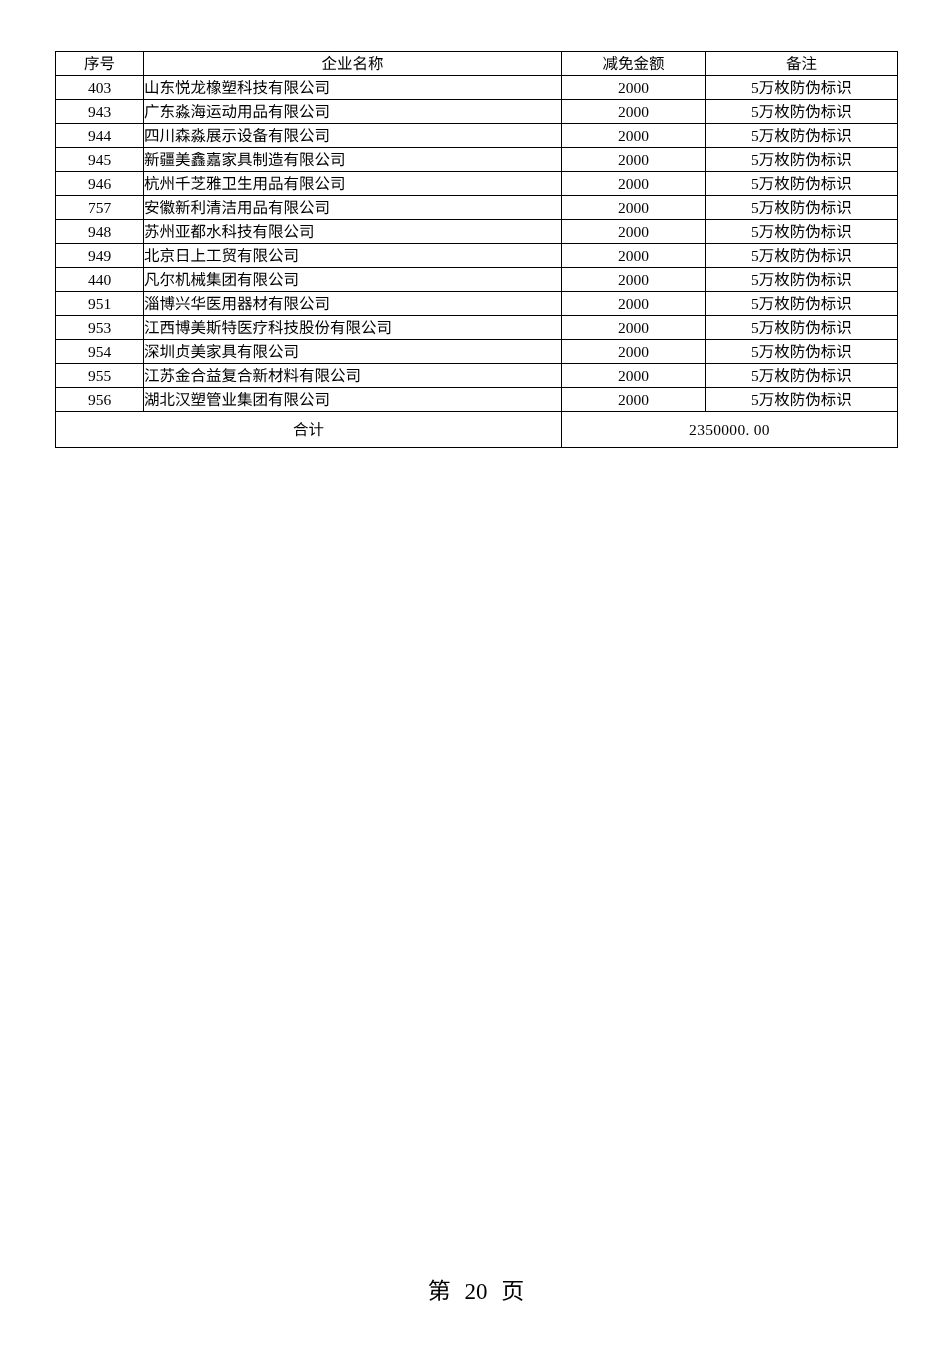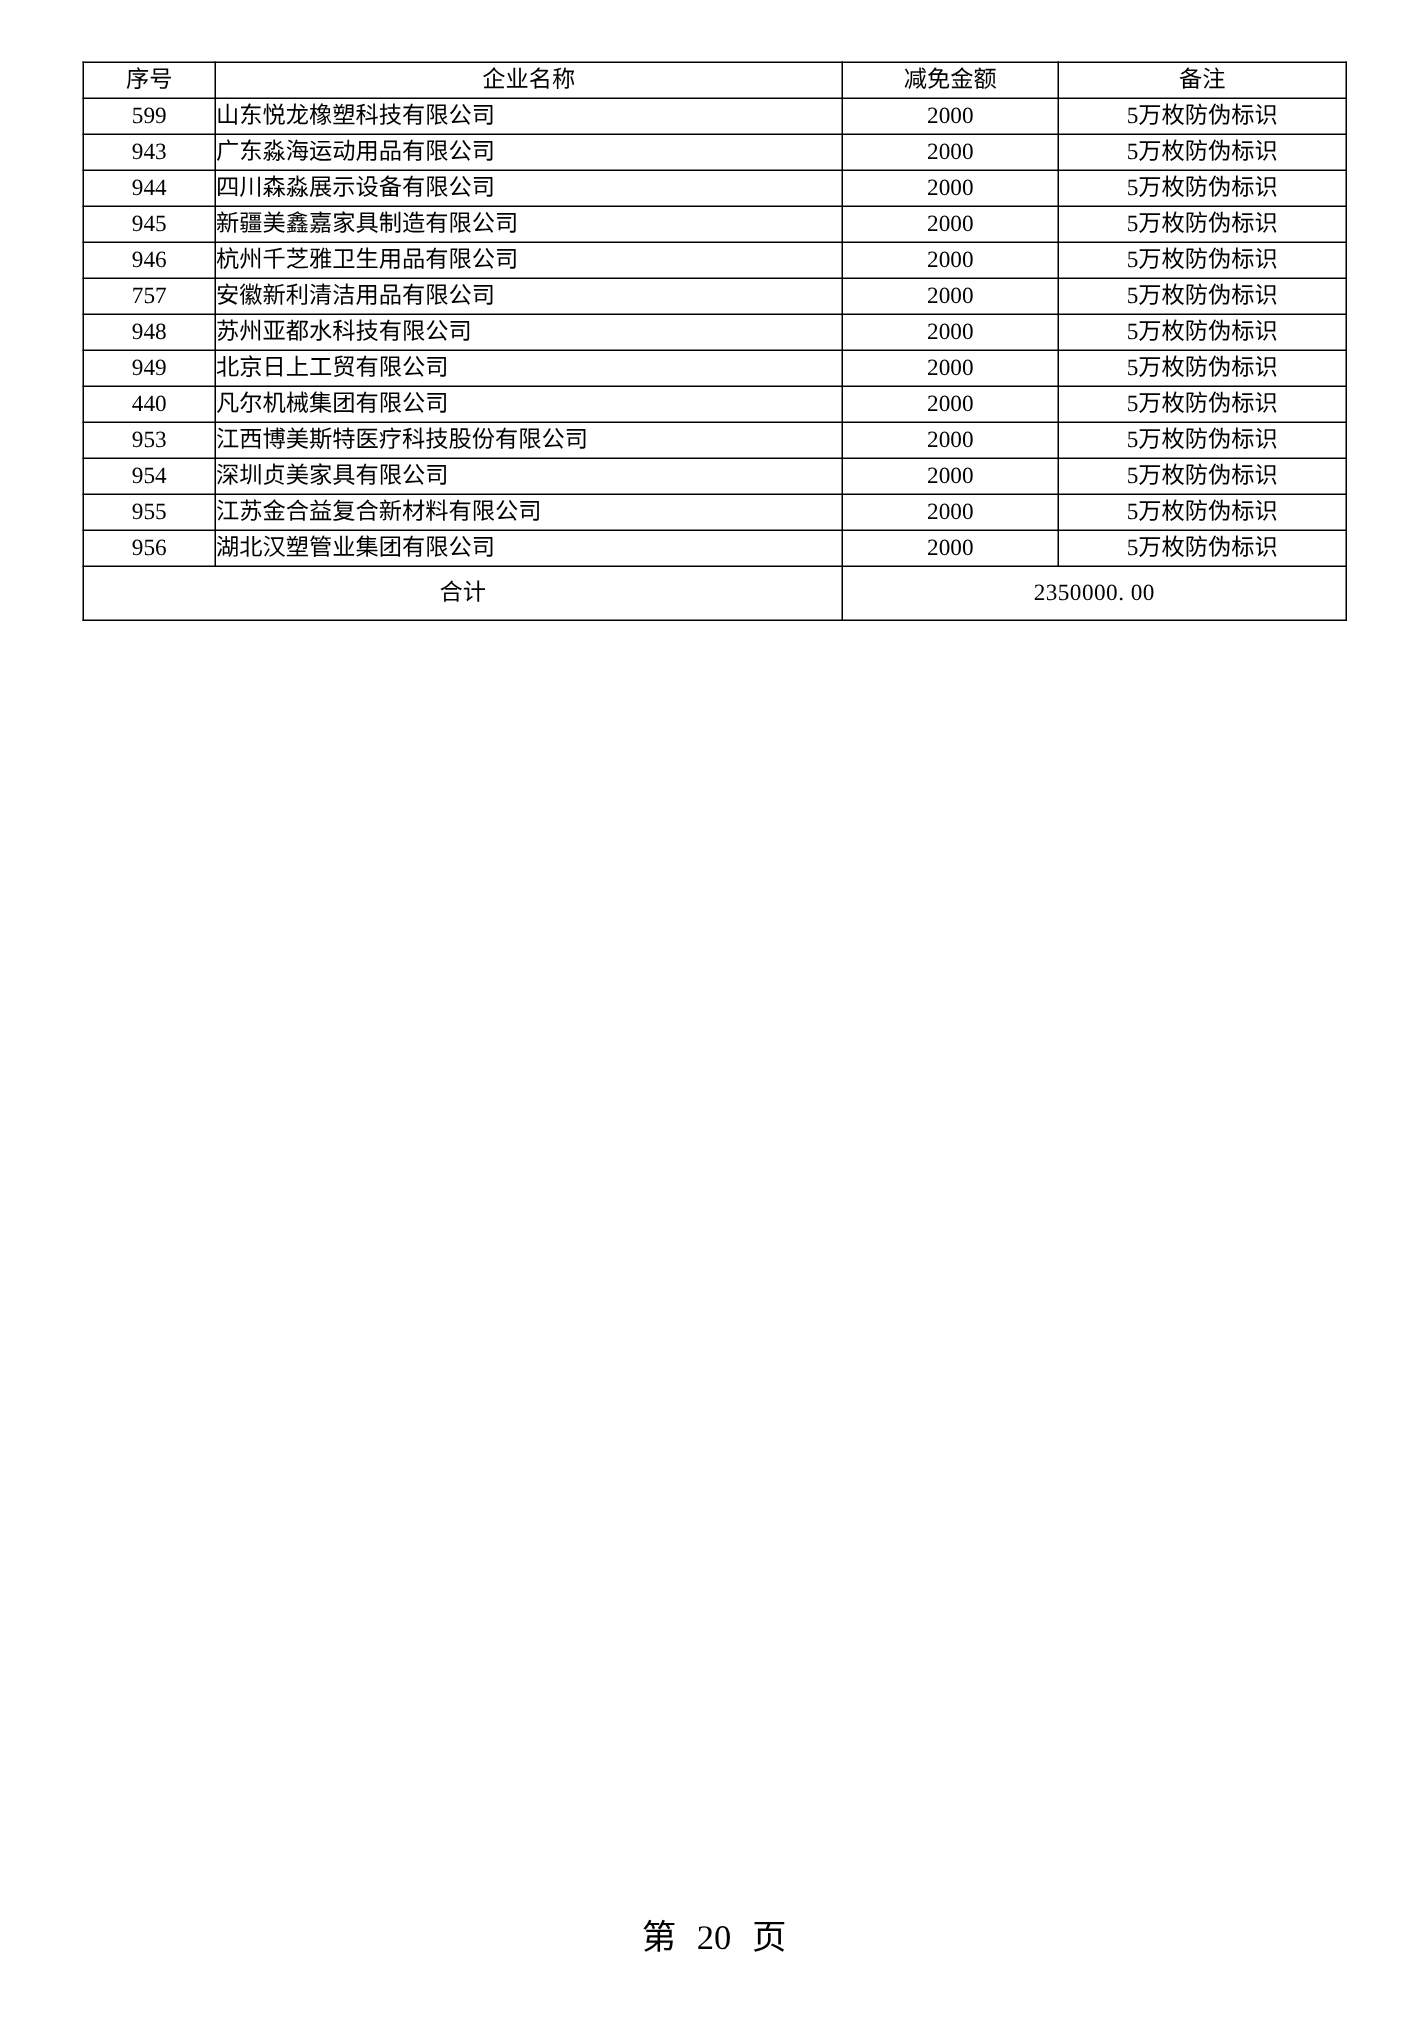--- a/index.html
+++ b/index.html
@@ -19,21 +19,21 @@
   .page {
     position: absolute;
     left: 0;
     top: 0;
     width: 952px;
     height: 1347px;
   }
   .table-wrap {
     position: absolute;
     left: 55px;
-    top: 41px;
+    top: 51px;
     width: 842px;
   }
   table.data-table {
     border-collapse: collapse;
     width: 842px;
     table-layout: fixed;
   }
   table.data-table td,
   table.data-table th {
     border: 1px solid #000000;
@@ -111,21 +111,21 @@
       <thead>
         <tr>
           <td>序号</td>
           <td>企业名称</td>
           <td>减免金额</td>
           <td>备注</td>
         </tr>
       </thead>
       <tbody>
         <tr>
-          <td class="idx">599</td>
+          <td class="idx">403</td>
           <td class="name">山东悦龙橡塑科技有限公司</td>
           <td class="amt">2000</td>
           <td class="note">5万枚防伪标识</td>
         </tr>
         <tr>
           <td class="idx">943</td>
           <td class="name">广东淼海运动用品有限公司</td>
           <td class="amt">2000</td>
           <td class="note">5万枚防伪标识</td>
         </tr>
@@ -161,20 +161,26 @@
         </tr>
         <tr>
           <td class="idx">949</td>
           <td class="name">北京日上工贸有限公司</td>
           <td class="amt">2000</td>
           <td class="note">5万枚防伪标识</td>
         </tr>
         <tr>
           <td class="idx">440</td>
           <td class="name">凡尔机械集团有限公司</td>
+          <td class="amt">2000</td>
+          <td class="note">5万枚防伪标识</td>
+        </tr>
+        <tr>
+          <td class="idx">951</td>
+          <td class="name">淄博兴华医用器材有限公司</td>
           <td class="amt">2000</td>
           <td class="note">5万枚防伪标识</td>
         </tr>
         <tr>
           <td class="idx">953</td>
           <td class="name">江西博美斯特医疗科技股份有限公司</td>
           <td class="amt">2000</td>
           <td class="note">5万枚防伪标识</td>
         </tr>
         <tr>

